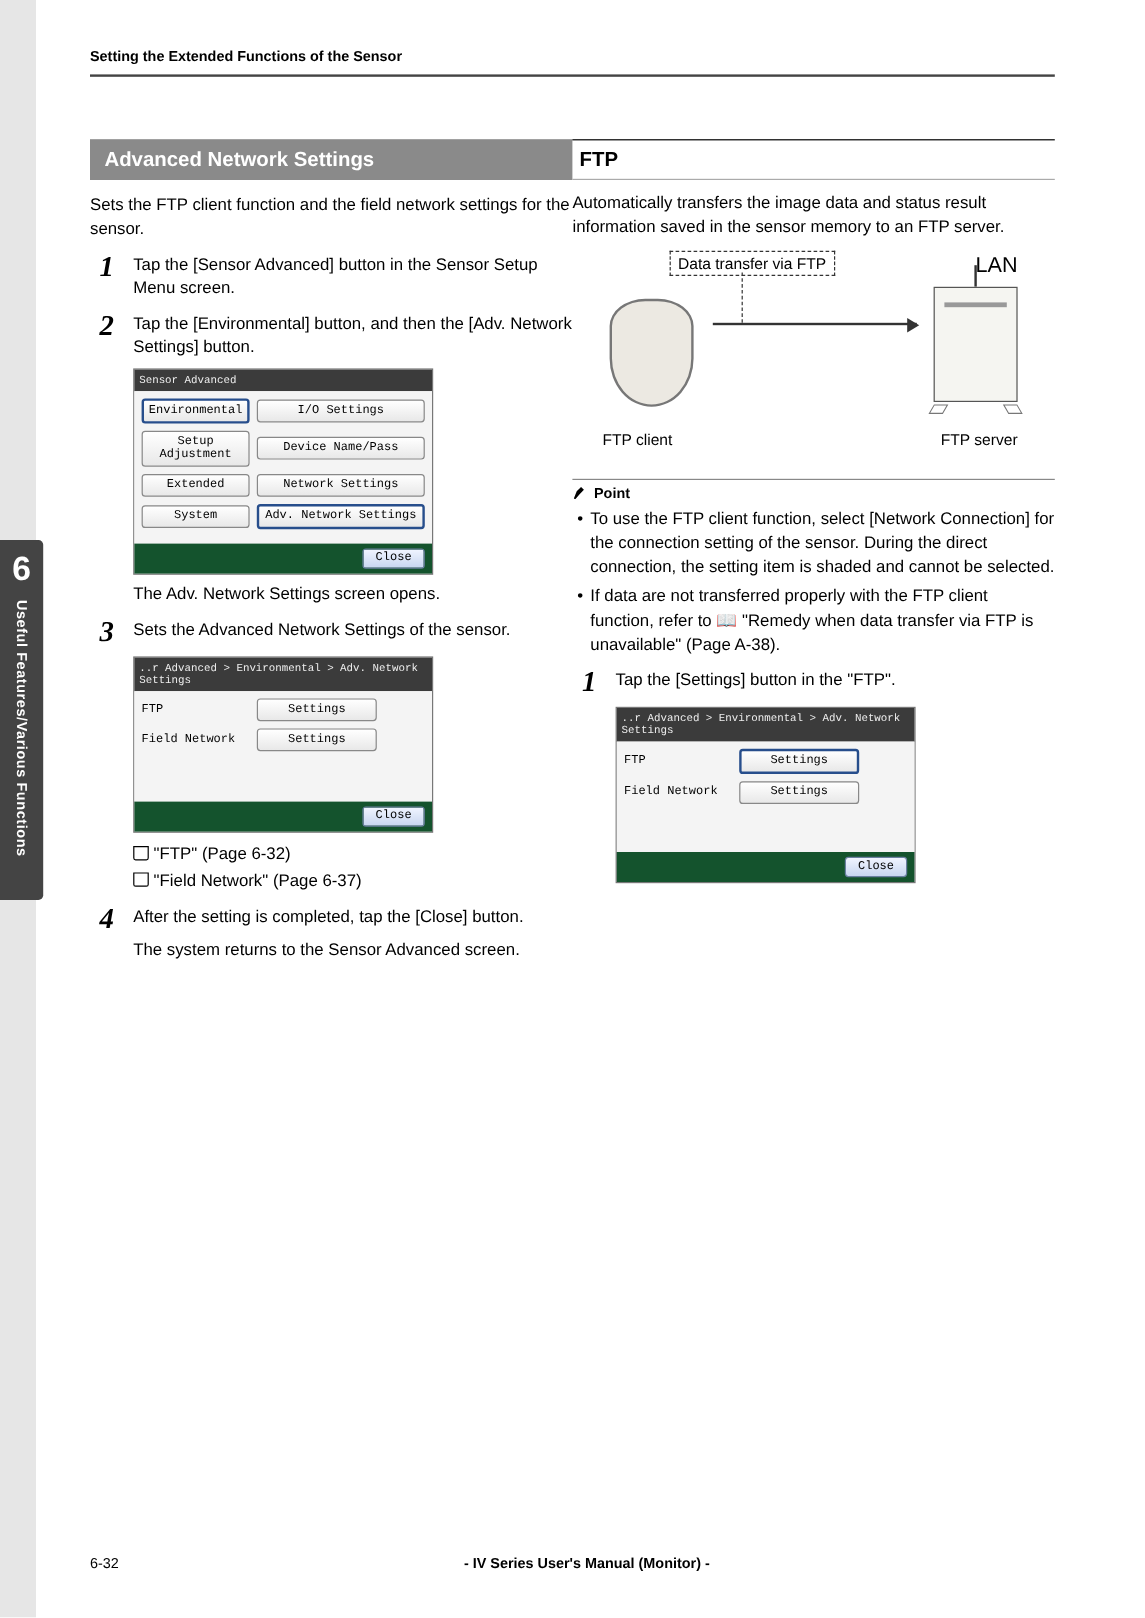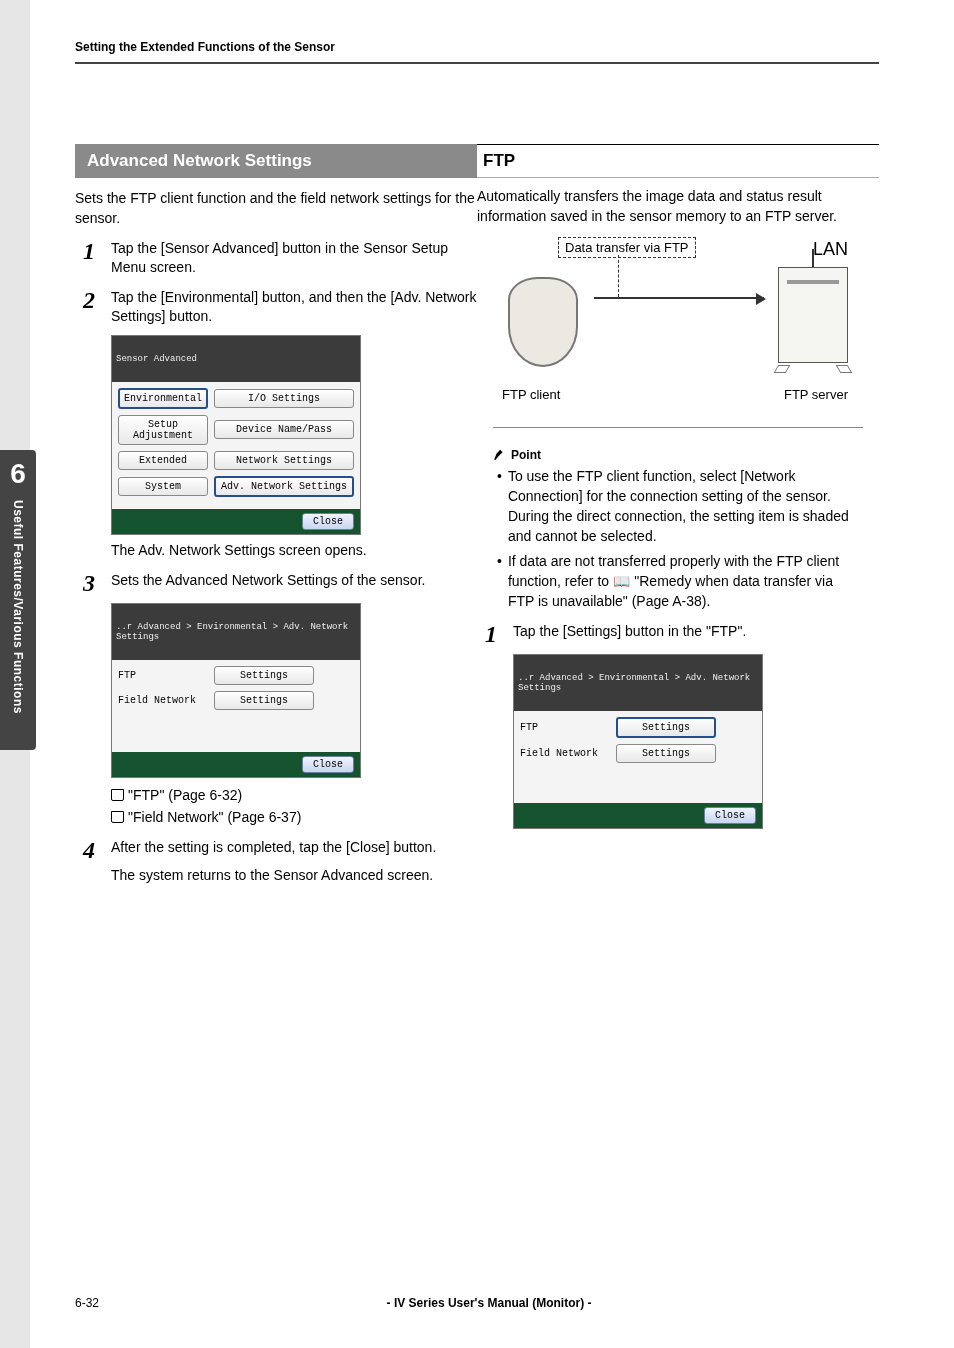--- a/index.html
+++ b/index.html
@@ -21,21 +21,21 @@
     position: absolute;
     left: 75px;
     right: 75px;
     top: 40px;
   }
   .running-header {
     font-size: 12px;
     font-weight: bold;
     padding-bottom: 8px;
     border-bottom: 2px solid #444;
-    margin-bottom: 80px;
+    margin-bottom: 52px;
   }
   .columns {
     display: flex;
   }
   .col { flex: 1; min-width: 0; }
   .section-banner {
     background: #8a8a8a;
     color: #fff;
     font-weight: bold;
     font-size: 17px;
@@ -72,21 +72,21 @@
     margin: 8px 0 6px 36px;
     width: 250px;
     border: 1px solid #777;
     font-family: "Courier New", monospace;
     font-size: 10px;
     background: #fff;
   }
   .ui-shot .titlebar {
     background: #3b3b3b;
     color: #eee;
-    padding: 18px 4px;
+    padding: 4px 4px;
     font-size: 9px;
   }
   .ui-shot .body {
     padding: 6px;
     background: #f4f4f4;
   }
   .ui-row {
     display: flex;
     gap: 6px;
     margin-bottom: 6px;
@@ -198,22 +198,22 @@
   }
   .vline-right{
     position:absolute;
     top:12px; right:44px; width:0; height:18px;
     border-left:2px solid #333;
   }
   .cap-left{position:absolute;top:150px;left:4px;font-size:13px;}
   .cap-right{position:absolute;top:150px;right:10px;font-size:13px;}
   .point-block {
     border-top: 1px solid #888;
-    margin: 10px 16px 8px;
-    padding-top: 20px;
+    margin: 10px 0 8px;
+    padding-top: 4px;
   }
   .point-hdr {
     display:flex;
     align-items:center;
     gap:6px;
     font-size:12px;
     font-weight:bold;
     margin-bottom:4px;
   }
   .pen-icon {

